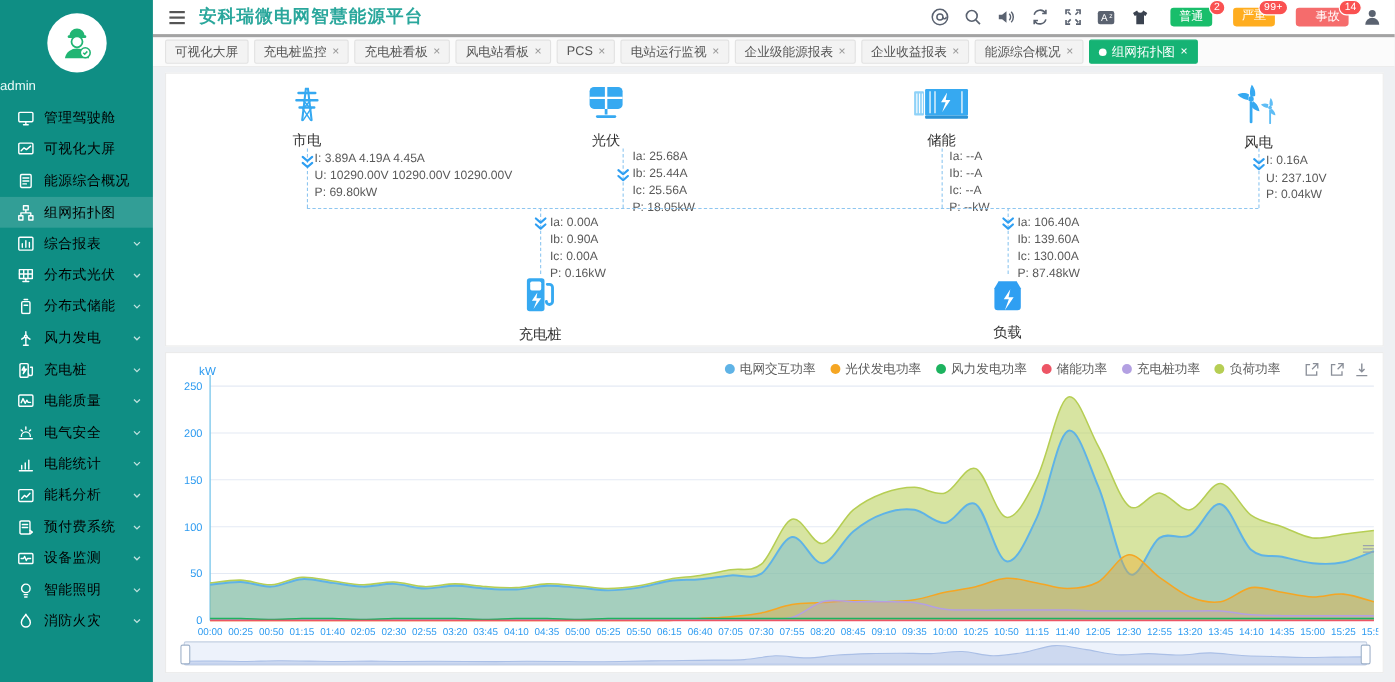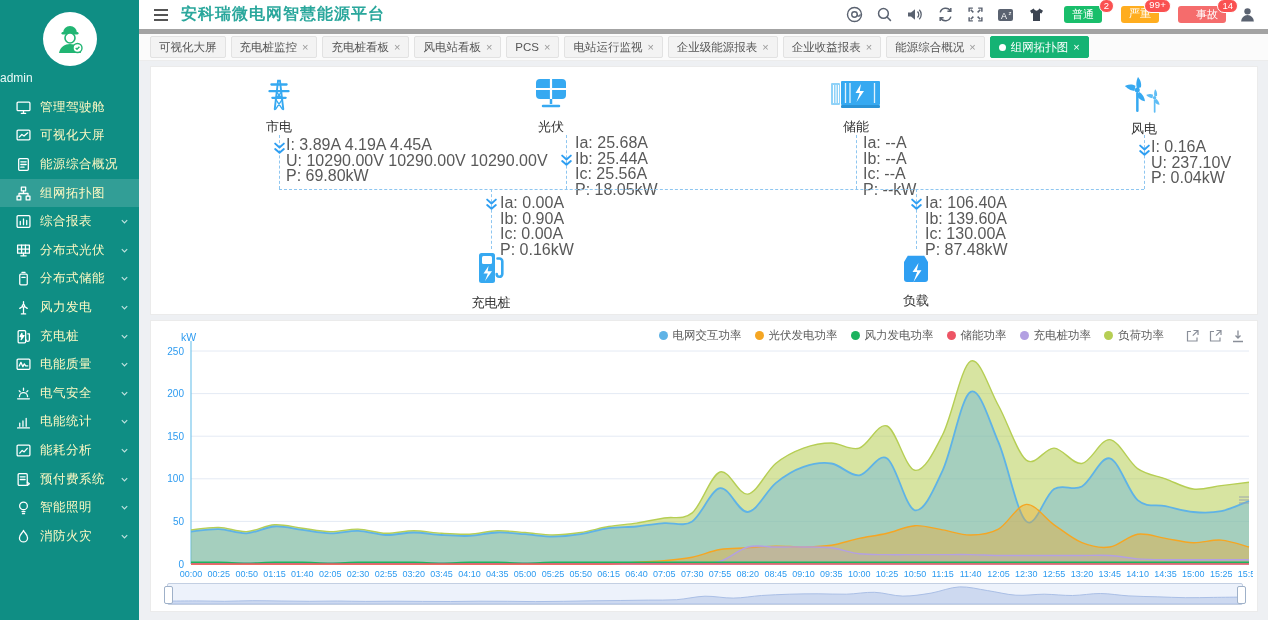--- a/index.html
+++ b/index.html
@@ -3,28 +3,28 @@
 <meta charset="utf-8">
 <style>
   html,body{margin:0;padding:0}
   body{width:1268px;height:620px;position:relative;overflow:hidden;
        font-family:"Liberation Sans","DejaVu Sans",sans-serif;background:#eef0f3;}
   
   .sidebar{position:absolute;left:0;top:0;width:139px;height:620px;background:#0f8e84;z-index:5}
   .avatar{width:54px;height:54px;border-radius:50%;background:#fff;margin:12px auto 5px;
           display:flex;align-items:center;justify-content:center;overflow:hidden}
   .admin-name{text-align:left;font-size:12px;color:#eafaf8;margin-bottom:8px}
-  .side-item{display:flex;align-items:center;height:28.6px;padding:0 10px 0 16px;cursor:pointer;color:#fef9c3}
+  .side-item{display:flex;align-items:center;height:28.6px;padding:0 10px 0 16px;cursor:pointer;color:#000000}
   .side-item.active{background:rgba(255,255,255,.15)}
   .side-icon{width:15px;height:15px;margin-right:9px;flex:none;display:flex;align-items:center}
   .side-label{flex:1;font-size:12.5px;white-space:nowrap;letter-spacing:.5px}
   .side-chev{flex:none;display:flex;align-items:center;opacity:.85}
   
   .header{position:absolute;left:139px;top:0;right:0;height:34px;background:#fff;
-          display:flex;align-items:center;padding:0 12px;box-sizing:border-box;border-bottom:5px solid #a3a3a3}
+          display:flex;align-items:center;padding:0 12px;box-sizing:border-box;border-bottom:3px solid #a3a3a3}
   .burger{display:flex;flex-direction:column;gap:3px;cursor:pointer;padding:3px}
   .burger i{display:block;width:14px;height:2px;background:#555}
   .page-title{font-size:16px;font-weight:bold;color:#2aa79c;margin-left:10px;letter-spacing:1px}
   .hactions{margin-left:auto;display:flex;align-items:center;gap:13px}
   .hicon{display:flex;align-items:center;cursor:pointer}
   .alarm-badge{position:relative;height:17px;line-height:17px;padding:0 8px;border-radius:3px;
                color:#fff;font-size:11px;cursor:pointer;margin-left:6px}
   .badge-count{position:absolute;top:-7px;right:-12px;background:#fa5151;color:#fff;font-size:9.5px;
                line-height:12px;padding:0 4px;border-radius:8px;border:1px solid #fff;white-space:nowrap}
   
@@ -36,21 +36,21 @@
   .tab.active{background:#15b374;border-color:#15b374;color:#fff}
   .tab.active .tab-x{color:#fff}
   .tab-dot{width:7px;height:7px;border-radius:50%;background:#fff}
   
   .panel{position:absolute;left:150px;width:1108px;background:#fff;border:1px solid #ebebeb;box-sizing:border-box}
   #topo-panel{top:66px;height:249px}
   #chart-panel{top:320px;height:292px}
   
   .topo-node{position:absolute;text-align:center}
   .node-label{font-size:13px;color:#333;margin-top:1px}
-  .vals{position:absolute;font-size:16px;color:#595959;line-height:15.5px;text-align:left;white-space:nowrap}
+  .vals{position:absolute;font-size:11px;color:#595959;line-height:15.5px;text-align:left;white-space:nowrap}
   .dash-v{position:absolute;width:0;border-left:1px dashed #8ec6f0}
   .dash-h{position:absolute;height:0;border-top:1px dashed #8ec6f0}
   .flow-arrow{position:absolute}
   
   .legend-row{position:absolute;top:7px;right:12px;display:flex;align-items:center;gap:13px;
               font-size:11.5px;color:#5c5c5c;z-index:3}
   .legend-item{display:flex;align-items:center;gap:5px;cursor:pointer}
   .legend-dot{width:9px;height:9px;border-radius:50%}
   .toolbox{display:flex;gap:9px;margin-left:8px}
   .toolbox span{cursor:pointer;display:flex;align-items:center}
@@ -241,20 +241,34 @@
         </span>
       </div>
       <div class="side-item">
         <span class="side-icon">
           <svg width="15" height="15" viewBox="0 0 14 14" fill="none" stroke="#ffffff" stroke-width="1.2" stroke-linecap="round" stroke-linejoin="round">
             <rect x="2" y="1.5" width="8.5" height="11" rx="1"></rect>
             <path d="M4 4.5h4.5M4 7h4.5M10.5 9.5l2 1.5-2 1.5"></path>
           </svg>
         </span>
         <span class="side-label">预付费系统</span>
+        <span class="side-chev">
+          <svg width="9" height="9" viewBox="0 0 10 10" fill="none" stroke="#dff1ef" stroke-width="1.3">
+            <path d="M2 3.5l3 3 3-3"></path>
+          </svg>
+        </span>
+      </div>
+      <div class="side-item">
+        <span class="side-icon">
+          <svg width="15" height="15" viewBox="0 0 14 14" fill="none" stroke="#ffffff" stroke-width="1.2" stroke-linecap="round" stroke-linejoin="round">
+            <rect x="1" y="3" width="12" height="8.5" rx="1"></rect>
+            <path d="M3 7.2h2l1-1.7 1.4 3.4 1-1.7h2.6"></path>
+          </svg>
+        </span>
+        <span class="side-label">设备监测</span>
         <span class="side-chev">
           <svg width="9" height="9" viewBox="0 0 10 10" fill="none" stroke="#dff1ef" stroke-width="1.3">
             <path d="M2 3.5l3 3 3-3"></path>
           </svg>
         </span>
       </div>
       <div class="side-item">
         <span class="side-icon">
           <svg width="15" height="15" viewBox="0 0 14 14" fill="none" stroke="#ffffff" stroke-width="1.2" stroke-linecap="round" stroke-linejoin="round">
             <circle cx="7" cy="5.5" r="3.6"></circle>

